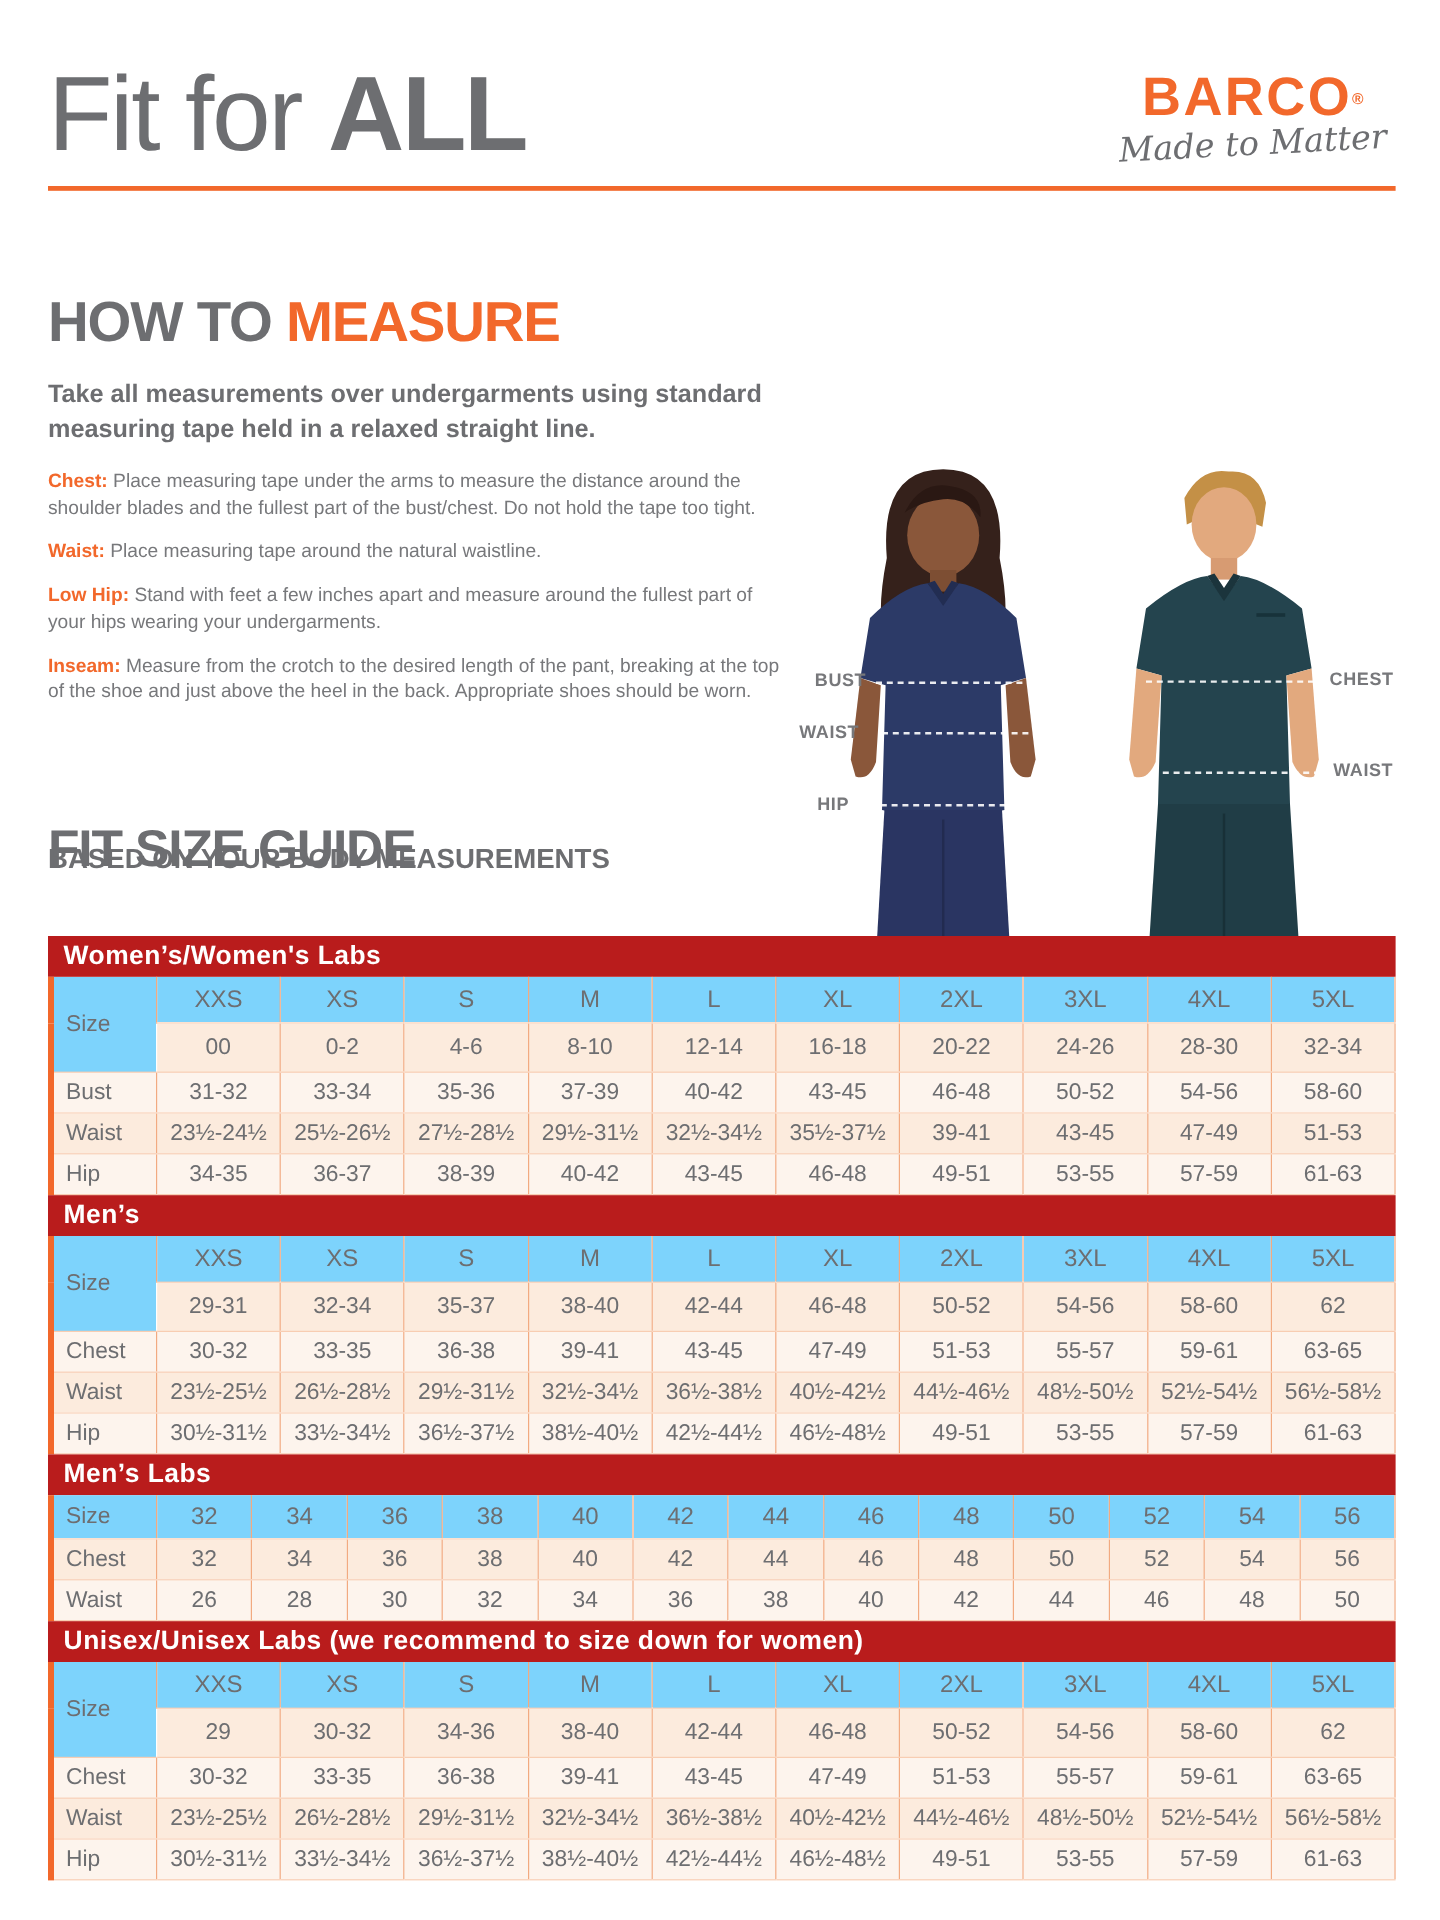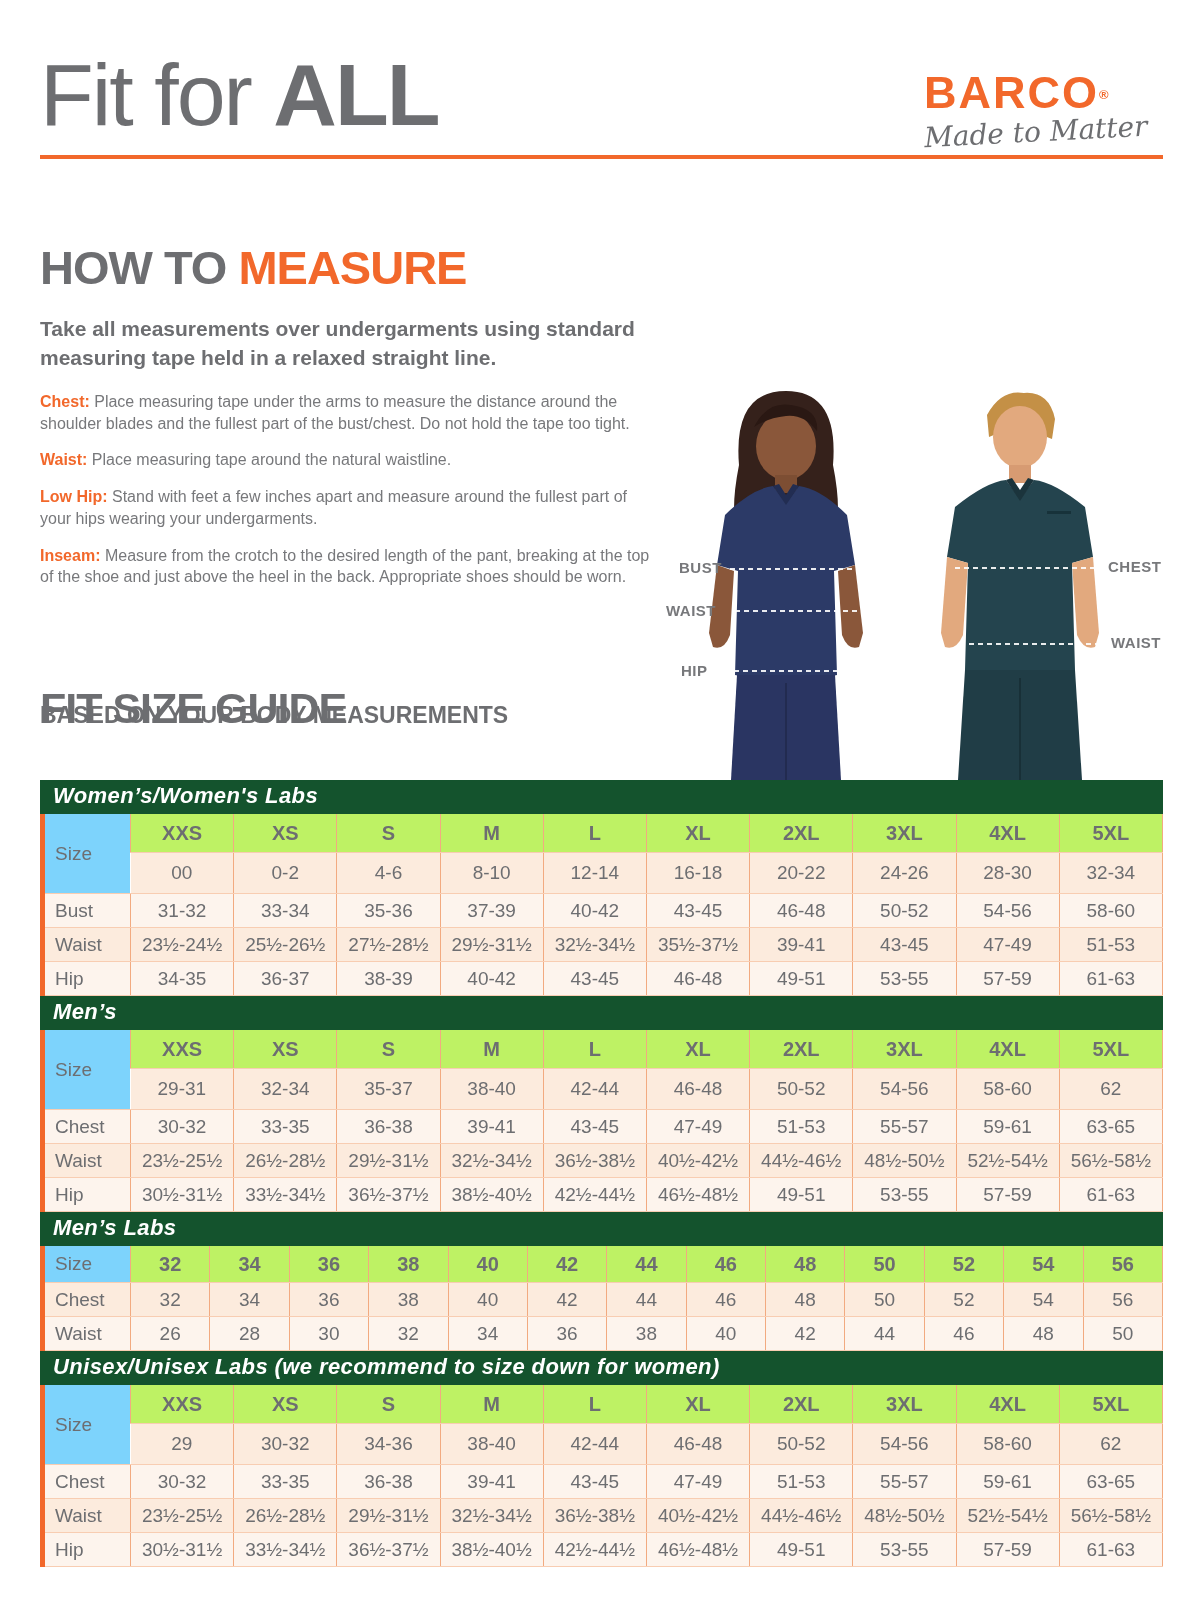--- a/index.html
+++ b/index.html
@@ -3,21 +3,21 @@
 <meta charset="utf-8">
 <style>
   html,body{margin:0;padding:0;background:#fff;}
   .page{position:relative;width:1200px;height:1600px;background:#fff;overflow:hidden;
         font-family:"Liberation Sans", sans-serif;color:#6d6e71;}
 
   
   .title{position:absolute;left:40px;top:44px;font-size:88px;letter-spacing:-2px;color:#6d6e71;white-space:nowrap;}
   .title .light{font-weight:400;}
   .title .bold{font-weight:800;}
-  .logo{position:absolute;right:36px;top:70px;width:240px;}
+  .logo{position:absolute;right:36px;top:58px;width:240px;text-align:center;}
   .logo-brand{color:#f2682b;font-weight:800;font-size:45px;letter-spacing:2px;line-height:1;}
   .logo-reg{font-size:13px;vertical-align:9px;letter-spacing:0;}
   .logo-tagline{color:#6d6e71;font-family:"DejaVu Serif", serif;font-style:italic;
                 font-size:28px;margin-top:0px;transform:rotate(-3deg);}
   .rule{position:absolute;left:40px;width:1123px;top:155px;height:4px;background:#f2682b;}
 
   
   .htm{position:absolute;left:40px;top:240px;width:618px;}
   .htm-head{font-size:47px;font-weight:800;color:#6d6e71;margin:0 0 20px;letter-spacing:-1px;}
   .orange{color:#f2682b;}
@@ -33,29 +33,29 @@
   .lbl-waist-left{left:11px;top:219px;}
   .lbl-hip{left:26px;top:279px;}
   .lbl-chest{left:453px;top:175px;}
   .lbl-waist-right{left:456px;top:251px;}
 
   
   .fsg-head{position:absolute;left:40px;top:684px;font-size:43px;font-weight:800;color:#6d6e71;letter-spacing:-1px;}
   .fsg-sub{position:absolute;left:40px;top:702px;font-size:23px;font-weight:700;color:#6d6e71;}
   .tables{position:absolute;left:40px;top:780px;width:1123px;}
 
-  .tband{background:#14532d;color:#fff;font-weight:700;font-size:22px;
-         padding:3px 0 5px 13px;letter-spacing:.4px;font-style:italic;}
+  .tband{background:#b91c1c;color:#fff;font-weight:700;font-size:22px;
+         padding:3px 0 5px 13px;letter-spacing:.4px;}
   table{width:100%;border-collapse:collapse;table-layout:fixed;
         border-left:5px solid #f2682b;border-right:1px solid #f2aa80;}
   td{border-left:1px solid #f2aa80;border-bottom:1px solid #f8cdb2;
      color:#6d6e71;text-align:center;font-size:19px;height:33px;padding:0 2px;
      overflow:hidden;white-space:nowrap;}
   td:first-child{border-left:none;}
-  td.hdr{background:#bef264;font-weight:700;font-size:20px;height:38px;}
+  td.hdr{background:#7dd3fc;font-weight:400;font-size:20px;height:38px;}
   tr.ml-header td.hdr{height:36px;}
   tr.num-row td{height:40px;}
   tr.row-dark td{background:#fcebdd;}
   tr.row-light td{background:#fdf4ed;}
   td.cell-label{text-align:left;padding-left:10px;}
   td.size-head-label{background:#7dd3fc;}
 </style>
 </head>
 <body>
 

